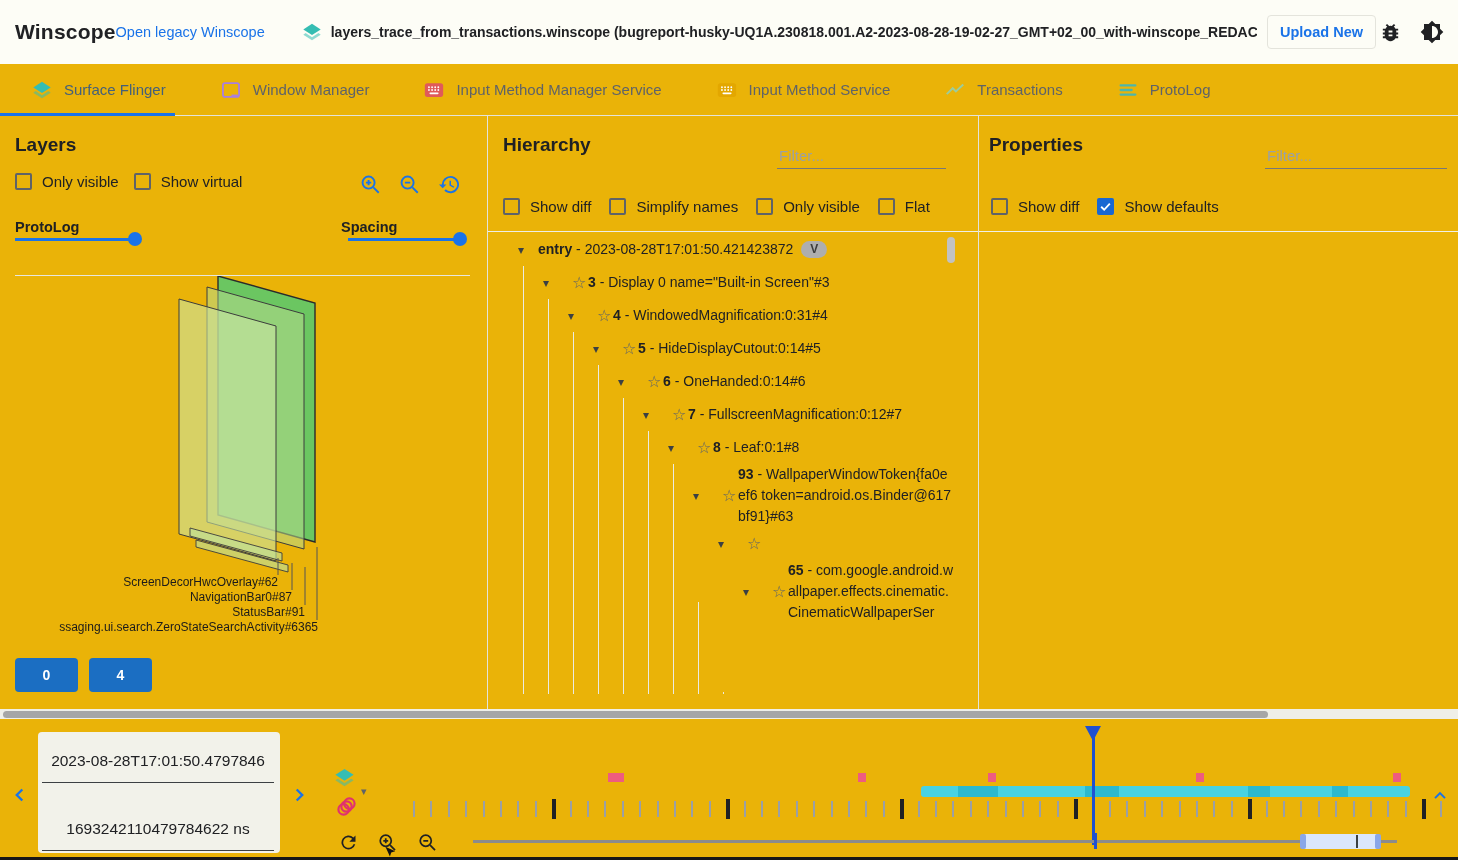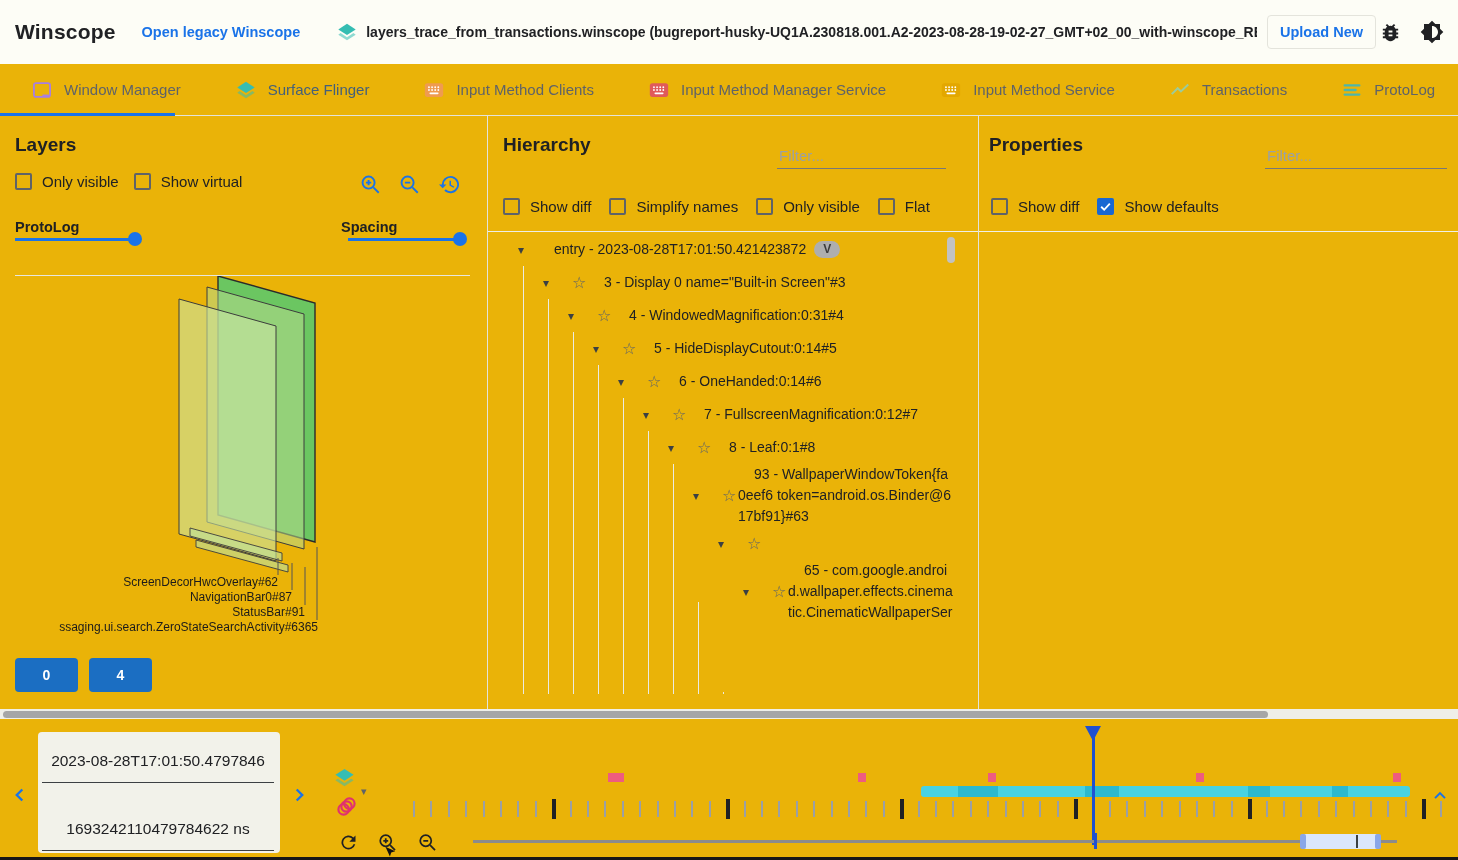--- a/index.html
+++ b/index.html
@@ -2,21 +2,21 @@
 <html><head>
 <meta charset="utf-8">
 <style>
   html,body{margin:0;padding:0;}
   body{font-family:"Liberation Sans","DejaVu Sans",sans-serif;background:#fbfbf3;color:#202124;}
   #app{position:relative;width:1458px;height:860px;overflow:hidden;background:#eab308;}
 
   
   .header{position:absolute;left:0;top:0;width:1458px;height:64px;display:flex;align-items:center;background:#fdfdf6;}
   .app-title{margin-left:15px;font-size:21px;font-weight:700;letter-spacing:.2px;}
-  .legacy-link{margin-left:26px;font-size:14.5px;font-weight:700;color:#1a73e8;text-decoration:none;cursor:pointer;}
+  .legacy-link{font-size:14.5px;font-weight:400;color:#1a73e8;text-decoration:none;cursor:pointer;}
   .file-chip{display:flex;align-items:center;margin-left:36px;gap:8px;min-width:0;flex:1;}
   .file-name{font-size:14px;font-weight:600;white-space:nowrap;overflow:hidden;}
   .upload-btn{margin-left:10px;background:transparent;border:1px solid #e4e4dc;border-radius:4px;padding:8px 12px;font-size:14.5px;font-weight:700;color:#1a73e8;font-family:inherit;cursor:pointer;white-space:nowrap;}
   .hdr-icon{width:24px;height:24px;display:inline-flex;align-items:center;justify-content:center;cursor:pointer;}
   .hdr-icon.bug{margin-left:2px;}
   .hdr-icon.mode{margin-left:18px;margin-right:14px;}
 
   
   .tabbar{position:absolute;left:0;top:64px;width:1458px;height:52px;display:flex;align-items:stretch;padding-left:4px;border-bottom:1px solid #e3e3da;box-sizing:border-box;overflow:hidden;}
   .tab{display:flex;align-items:center;gap:11px;padding:0 27px;cursor:pointer;white-space:nowrap;}
@@ -51,21 +51,21 @@
   .layer-label{position:absolute;font-size:12px;color:#1b1b1b;white-space:nowrap;}
   .rect-btn{position:absolute;width:63px;height:34px;border:none;border-radius:4px;background:#1b6ec2;color:#fff;font-size:14px;font-weight:700;font-family:inherit;cursor:pointer;}
 
   
   .tree{position:absolute;left:490px;top:233px;width:468px;height:461px;overflow:hidden;font-size:14px;}
   .tguide{position:absolute;width:1px;background:#ebebe3;}
   .trow{position:relative;display:flex;align-items:center;min-height:33px;box-sizing:border-box;cursor:pointer;}
   .trow .arrow{width:14px;flex:none;font-size:12px;color:#3c4043;}
   .trow .star{width:16px;flex:none;margin-left:15px;font-size:16px;color:#5f6368;}
   .trow .ttext{line-height:21px;word-break:break-all;}
-  .trow .ttext b{font-weight:400;margin-left:16px;}
+  .trow .ttext b{font-weight:700;}
   .chip{display:inline-block;margin-left:8px;background:#aeaeae;color:#3c3c3c;font-size:12px;font-weight:700;line-height:17px;padding:0 9px;border-radius:9px;vertical-align:1px;}
   .vscroll{position:absolute;left:947px;top:237px;width:8px;height:26px;background:#c2c2c2;border-radius:4px;cursor:pointer;}
 
   
   .hscroll-track{position:absolute;left:0;top:709px;width:1458px;height:10px;background:#efefe8;}
   .hscroll{position:absolute;left:3px;top:711px;width:1265px;height:7px;background:#a6a6a6;border-radius:4px;cursor:pointer;}
   .ts-box{position:absolute;left:38px;top:732px;width:242px;height:121px;background:#f2f2ea;border-radius:4px;text-decoration:underline;}
   .ts-input{position:absolute;left:4px;width:232px;height:42px;background:transparent;border:none;border-bottom:1.6px solid #3c4043;font-size:15.5px;font-family:inherit;color:#202124;text-align:center;outline:none;padding:0;}
   .nav-chev{position:absolute;width:24px;height:24px;cursor:pointer;display:flex;align-items:center;justify-content:center;}
   .tl-icon{position:absolute;display:flex;align-items:center;justify-content:center;cursor:pointer;}
@@ -106,56 +106,37 @@
         </svg>
     </span>
     <span class="hdr-icon mode">
       <svg viewBox="0 0 24 24" width="24" height="24">
           <path fill="#202124" d="M20 15.31 23.31 12 20 8.69V4h-4.69L12 .69 8.69 4H4v4.69L.69 12 4 15.31V20h4.69L12 23.31 15.31 20H20v-4.69zM12 18V6c3.31 0 6 2.69 6 6s-2.69 6-6 6z"></path>
         </svg>
     </span>
   </div>
 
   <div class="tabbar">
+      <div class="tab active">
+        <span class="tab-icon">
+          <svg viewBox="0 0 24 24" width="22" height="22">
+            <path fill="#35bdb2" d="M12 3 2.5 9.2 12 15.4 21.5 9.2Z"></path>
+            <path fill="#35bdb2" opacity=".55" d="M12 17.8 5 13.2 2.5 14.9 12 21 21.5 14.9 19 13.2Z"></path>
+          </svg>
+        </span>
+        <span class="tab-label">Surface Flinger</span>
+      </div>
       <div class="tab">
         <span class="tab-icon">
           <svg viewBox="0 0 24 24" width="22" height="22">
             <rect x="3.2" y="4.5" width="17.6" height="15" rx="2.4" fill="none" stroke="#a87fe0" stroke-width="2"></rect>
             <path d="M12.5 18.2h7" stroke="#a87fe0" stroke-width="2.4"></path>
           </svg>
         </span>
         <span class="tab-label">Window Manager</span>
-      </div>
-      <div class="tab active">
-        <span class="tab-icon">
-          <svg viewBox="0 0 24 24" width="22" height="22">
-            <path fill="#35bdb2" d="M12 3 2.5 9.2 12 15.4 21.5 9.2Z"></path>
-            <path fill="#35bdb2" opacity=".55" d="M12 17.8 5 13.2 2.5 14.9 12 21 21.5 14.9 19 13.2Z"></path>
-          </svg>
-        </span>
-        <span class="tab-label">Surface Flinger</span>
-      </div>
-      <div class="tab">
-        <span class="tab-icon">
-          <svg viewBox="0 0 24 24" width="22" height="22">
-            <rect x="2" y="4.5" width="20" height="15" rx="2.8" fill="#ef9b50"></rect>
-            <g fill="#fff">
-              <circle cx="6.5" cy="9" r="1"></circle>
-              <circle cx="9.9" cy="9" r="1"></circle>
-              <circle cx="13.3" cy="9" r="1"></circle>
-              <circle cx="16.7" cy="9" r="1"></circle>
-              <circle cx="6.5" cy="12" r="1"></circle>
-              <circle cx="9.9" cy="12" r="1"></circle>
-              <circle cx="13.3" cy="12" r="1"></circle>
-              <circle cx="16.7" cy="12" r="1"></circle>
-              <rect x="7" y="14.6" width="10" height="1.9" rx=".9"></rect>
-            </g>
-          </svg>
-        </span>
-        <span class="tab-label">Input Method Clients</span>
       </div>
       <div class="tab">
         <span class="tab-icon">
           <svg viewBox="0 0 24 24" width="22" height="22">
             <rect x="2" y="4.5" width="20" height="15" rx="2.8" fill="#e05a5a"></rect>
             <g fill="#fff">
               <circle cx="6.5" cy="9" r="1"></circle>
               <circle cx="9.9" cy="9" r="1"></circle>
               <circle cx="13.3" cy="9" r="1"></circle>
               <circle cx="16.7" cy="9" r="1"></circle>

